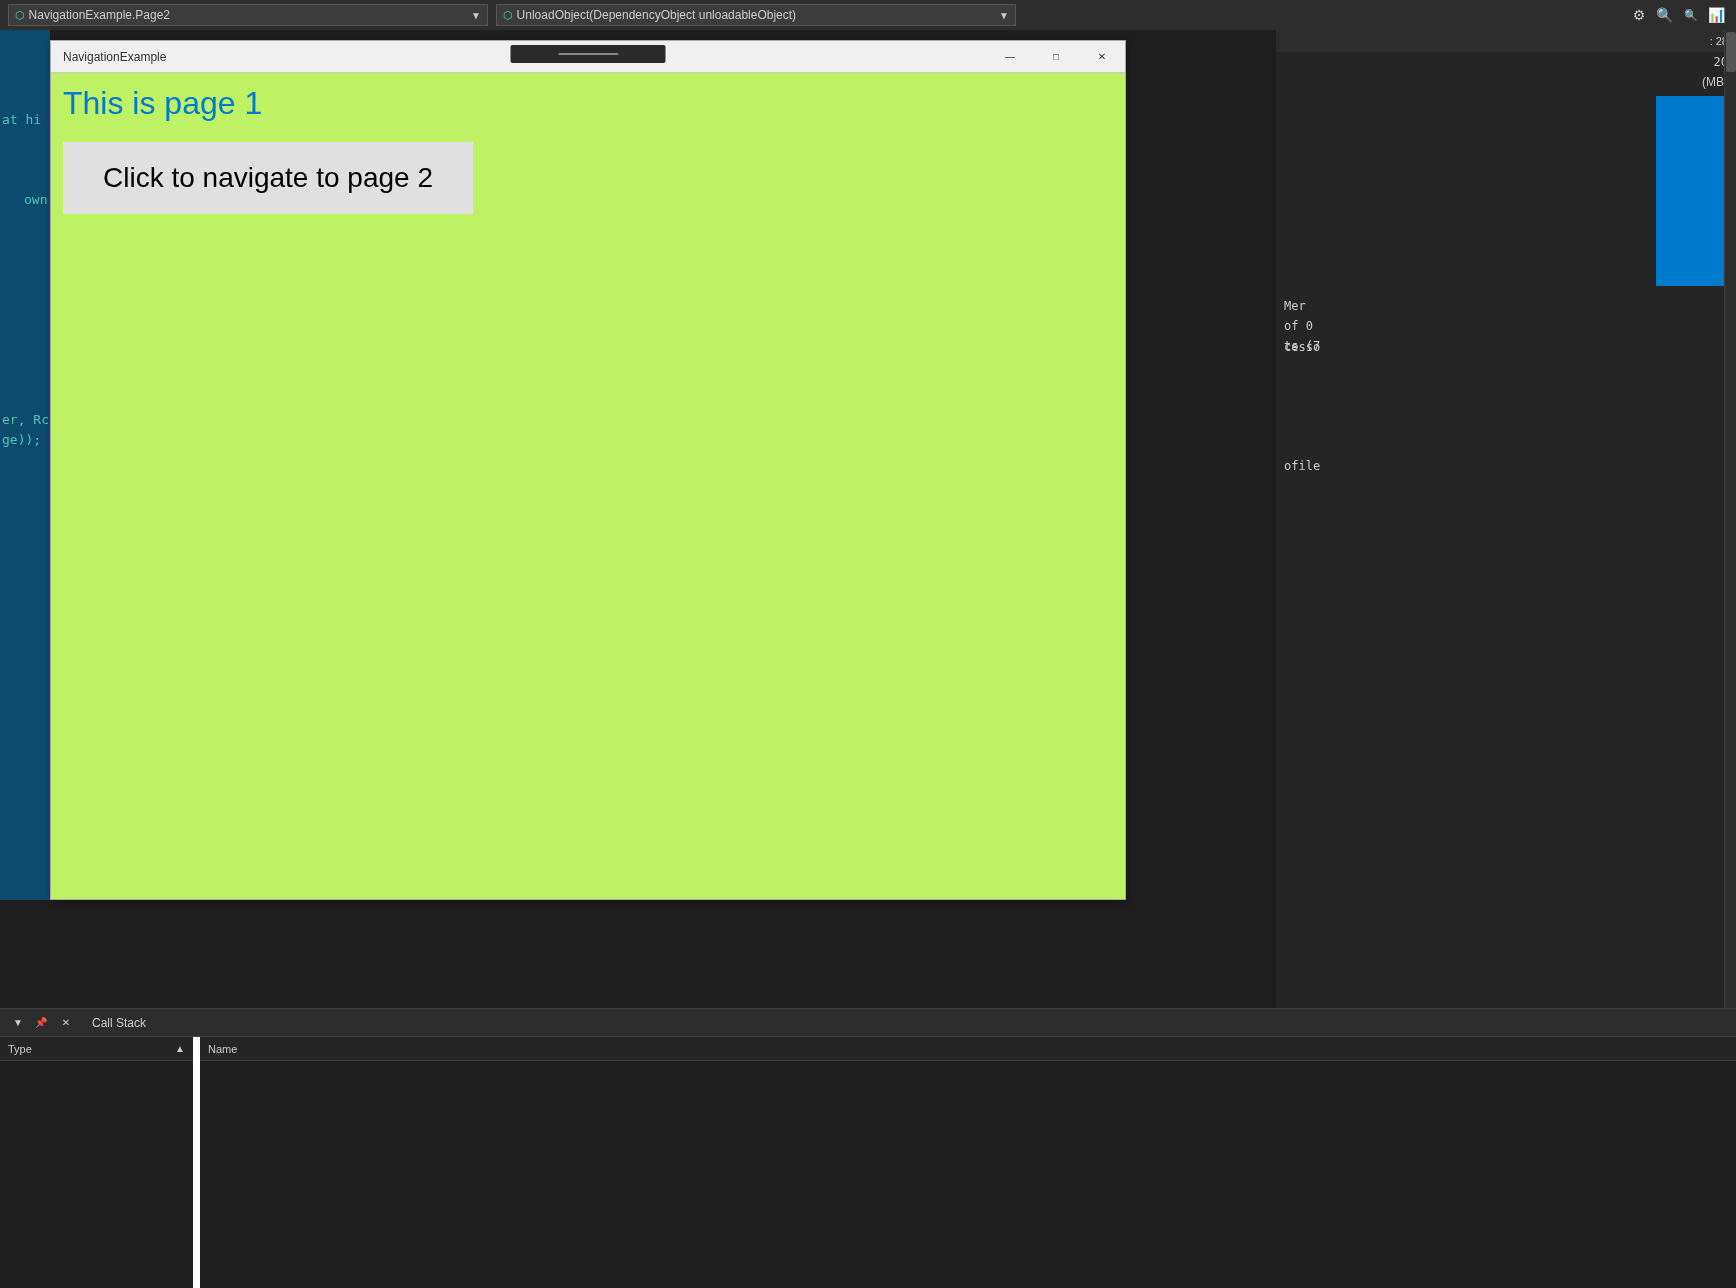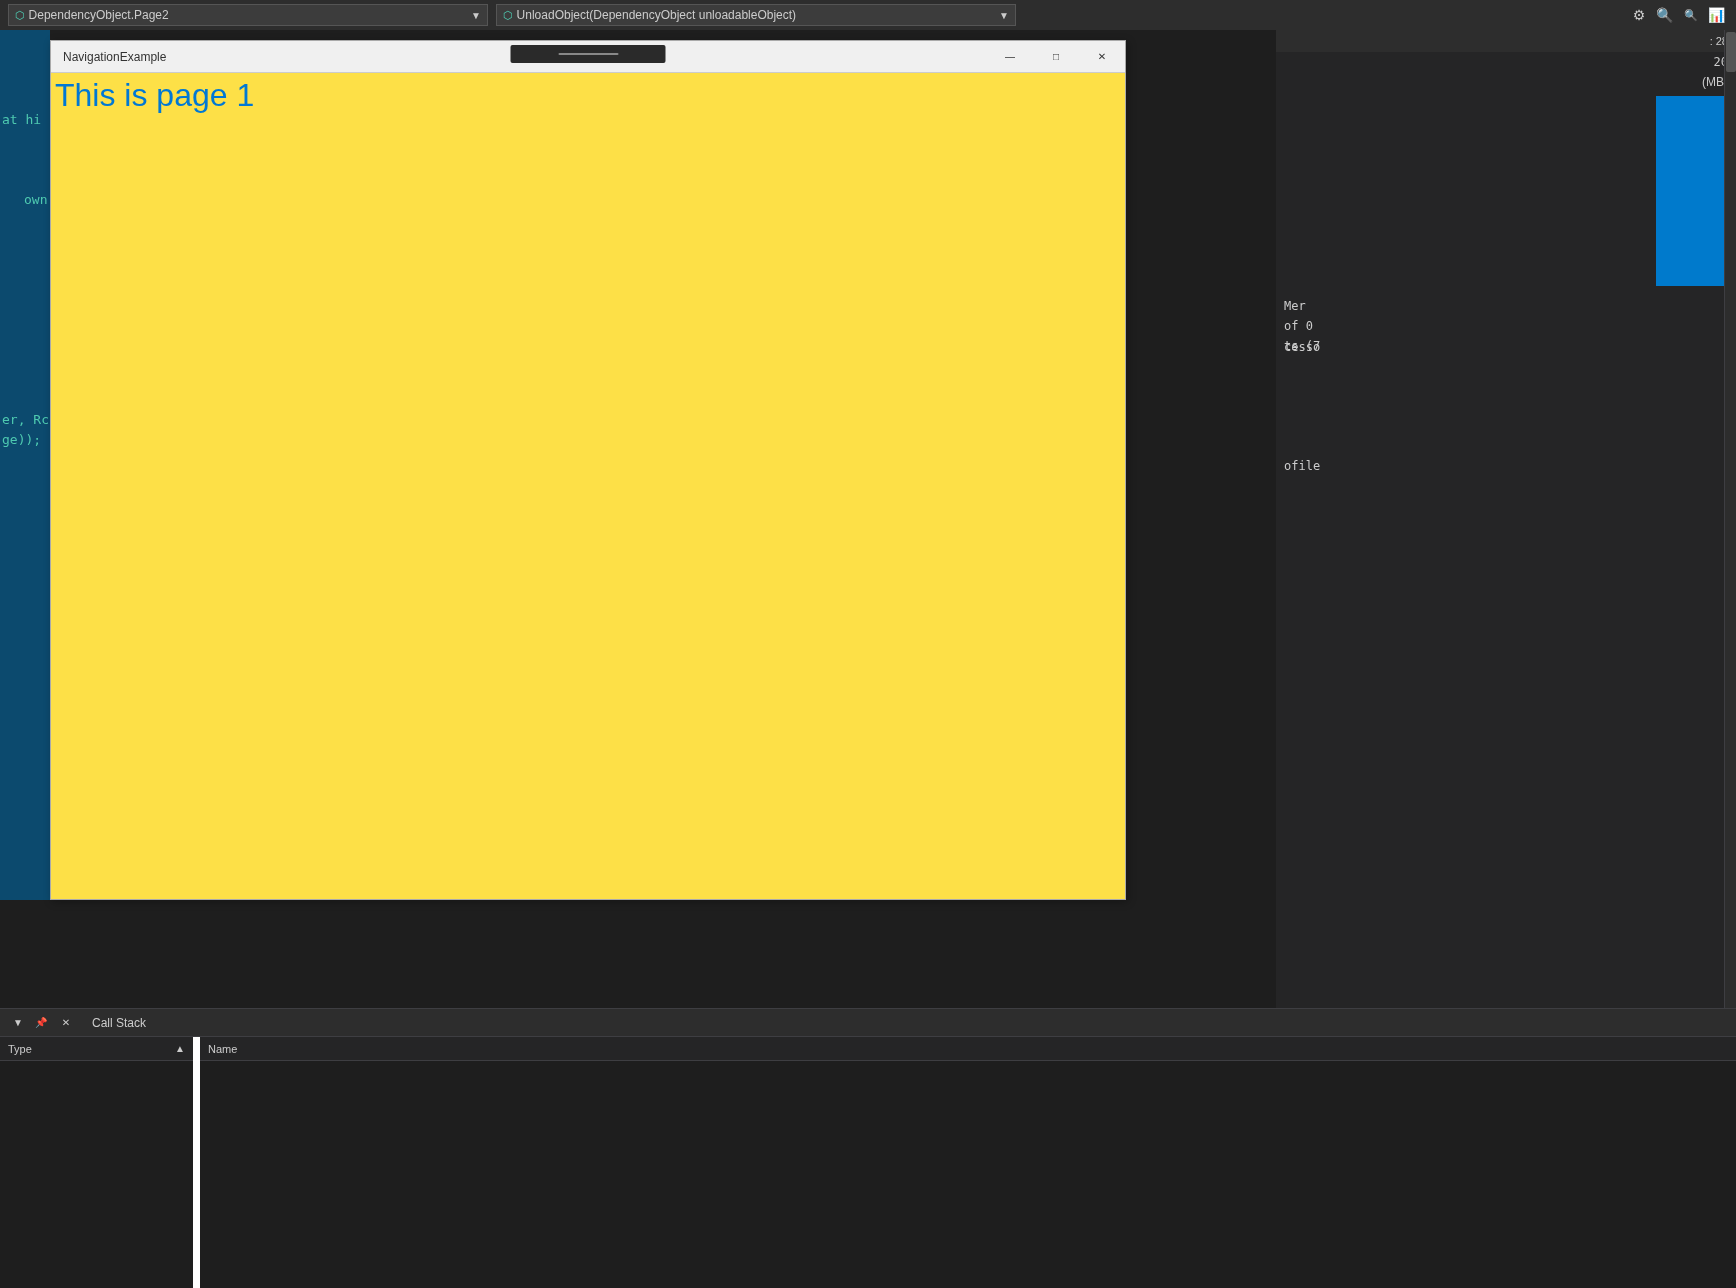--- a/index.html
+++ b/index.html
@@ -144,22 +144,22 @@
     .scroll-indicator-line {
       width: 60px;
       height: 2px;
       background: #888;
       border-radius: 1px;
     }
 
     
     .app-content {
       flex: 1;
-      padding: 4px;
-      background: #fde047;
+      padding: 12px;
+      background: #bef264;
       position: relative;
     }
 
     .page-title {
       font-size: 32px;
       font-weight: normal;
       color: #0078d4;
       margin-bottom: 20px;
       font-family: 'Segoe UI', sans-serif;
     }
@@ -305,21 +305,21 @@
     }
   </style>
 </head>
 <body>
 
 <div class="ide-background"></div>
 
 <div class="ide-toolbar">
   <div class="toolbar-dropdown toolbar-dropdown-wide">
     <span style="color:#4ec9b0; font-size:11px;">⬡</span>
-    <span style="color:#ccc; font-size:12px;">DependencyObject.Page2</span>
+    <span style="color:#ccc; font-size:12px;">NavigationExample.Page2</span>
     <span style="margin-left:auto; color:#ccc; font-size:10px;">▼</span>
   </div>
 
   <div class="toolbar-dropdown toolbar-dropdown-mid" style="margin-left:4px;">
     <span style="color:#4ec9b0; font-size:11px;">⬡</span>
     <span style="color:#ccc; font-size:12px;">UnloadObject(DependencyObject unloadableObject)</span>
     <span style="margin-left:auto; color:#ccc; font-size:10px;">▼</span>
   </div>
 
   <div style="margin-left:auto; display:flex; gap:4px; align-items:center;">
@@ -394,20 +394,21 @@
         <span>□</span>
       </button>
       <button class="window-btn close">
         <span>✕</span>
       </button>
     </div>
   </div>
 
   <div class="app-content">
     <h1 class="page-title">This is page 1</h1>
+    <button class="navigate-button">Click to navigate to page 2</button>
   </div>
 </div>
 
 <div class="bottom-panel">
   <div class="bottom-panel-toolbar">
     <button class="bottom-toolbar-btn">▼</button>
     <button class="bottom-toolbar-btn">📌</button>
     <button class="bottom-toolbar-btn">✕</button>
     <span class="bottom-panel-tab">Call Stack</span>
   </div>

